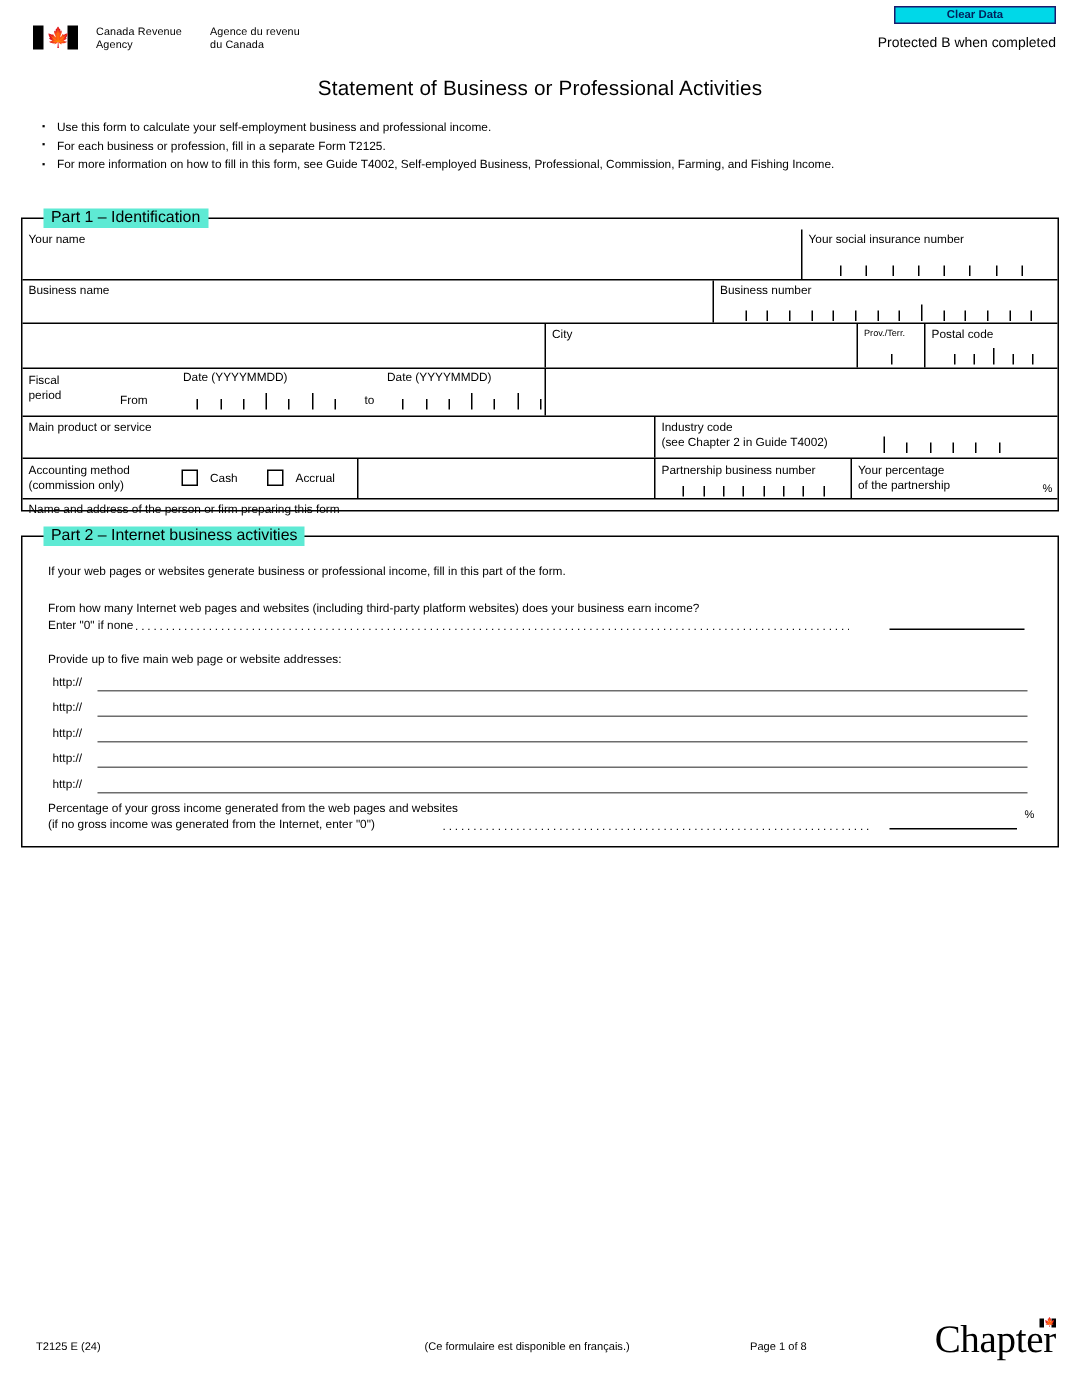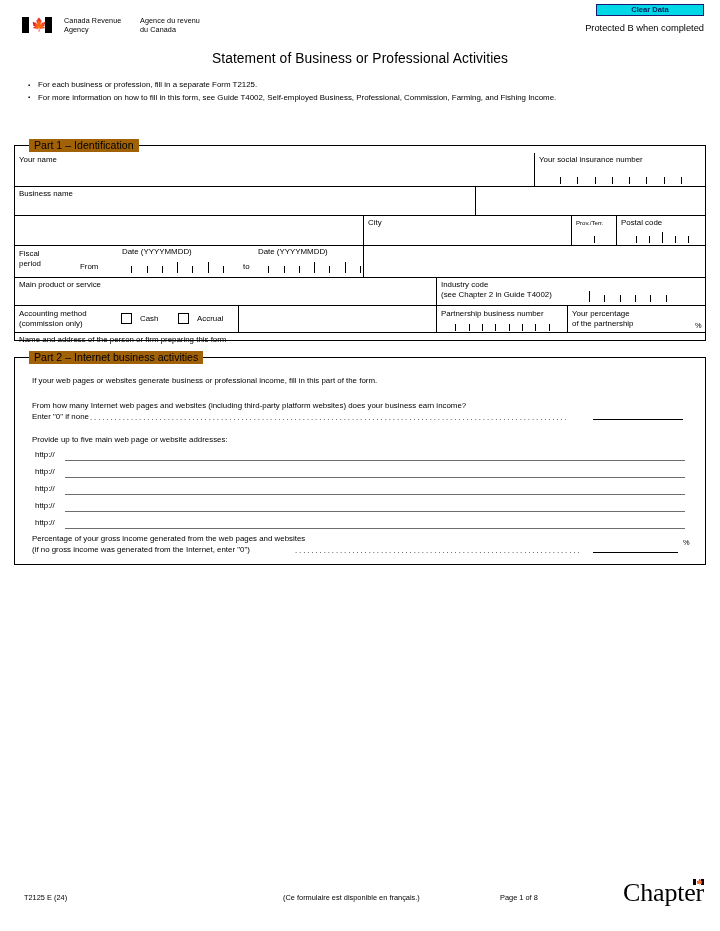--- a/index.html
+++ b/index.html
@@ -122,21 +122,21 @@
   
   .part {
     position: absolute;
     border: 1px solid #000;
     box-sizing: border-box;
   }
   .part-legend {
     position: absolute;
     top: -7px;
     left: 14px;
-    background: #a16207;
+    background: #5eead4;
     padding: 0 5px;
     font-size: 10.6px;
     line-height: 13px;
     white-space: nowrap;
   }
 
   #part1 { left: 14px; top: 145px; width: 692px; height: 196px; }
   #part2 { left: 14px; top: 357px; width: 692px; height: 208px; }
 
   
@@ -299,20 +299,21 @@
     <div>Agence du revenu</div>
     <div>du Canada</div>
   </div>
 
   <div class="clear-data-btn">Clear Data</div>
   <div class="protected-b">Protected B when completed</div>
 
   <div class="form-title">Statement of Business or Professional Activities</div>
 
   <ul class="bullets">
+    <li>Use this form to calculate your self-employment business and professional income.</li>
     <li>For each business or profession, fill in a separate Form T2125.</li>
     <li>For more information on how to fill in this form, see Guide T4002, Self-employed Business, Professional, Commission, Farming, and Fishing Income.</li>
   </ul>
 
   <div class="part" id="part1">
     <div class="part-legend">Part 1 – Identification</div>
 
     <div class="cell" style="left:0;top:7px;width:519px;height:33px;">
       <span class="lbl">Your name</span>
     </div>
@@ -329,20 +330,39 @@
           <div class="tick" style="left: 120.556px;"></div>
           <div class="tick" style="left: 137.778px;"></div>
         </div>
     </div>
     <div class="hline" style="left:0;top:40px;width:690px;"></div>
 
     <div class="cell" style="left:0;top:41px;width:460px;height:28px;">
       <span class="lbl">Business name</span>
     </div>
     <div class="vline" style="left:460px;top:41px;height:28px;"></div>
+    <div class="cell" style="left:461px;top:41px;width:229px;height:28px;">
+      <span class="lbl">Business number</span>
+      <div class="comb" id="comb-bn" style="left:6px;top:16px;width:220px;">
+          <div class="tick" style="left: 14.6667px;"></div>
+          <div class="tick" style="left: 29.3333px;"></div>
+          <div class="tick" style="left: 44px;"></div>
+          <div class="tick" style="left: 58.6667px;"></div>
+          <div class="tick" style="left: 73.3333px;"></div>
+          <div class="tick" style="left: 88px;"></div>
+          <div class="tick" style="left: 102.667px;"></div>
+          <div class="tick" style="left: 117.333px;"></div>
+          <div class="tick tall" style="left: 132px;"></div>
+          <div class="tick" style="left: 146.667px;"></div>
+          <div class="tick" style="left: 161.333px;"></div>
+          <div class="tick" style="left: 176px;"></div>
+          <div class="tick" style="left: 190.667px;"></div>
+          <div class="tick" style="left: 205.333px;"></div>
+        </div>
+    </div>
     <div class="hline" style="left:0;top:69px;width:690px;"></div>
 
     <div class="vline" style="left:348px;top:70px;height:29px;"></div>
     <div class="cell" style="left:349px;top:70px;width:207px;height:29px;">
       <span class="lbl">City</span>
     </div>
     <div class="vline" style="left:556px;top:70px;height:29px;"></div>
     <div class="cell" style="left:557px;top:70px;width:44px;height:29px;">
       <span class="lbl tiny">Prov./Terr.</span>
       <div class="comb" id="comb-prov" style="left:8px;top:16px;width:28px;">

